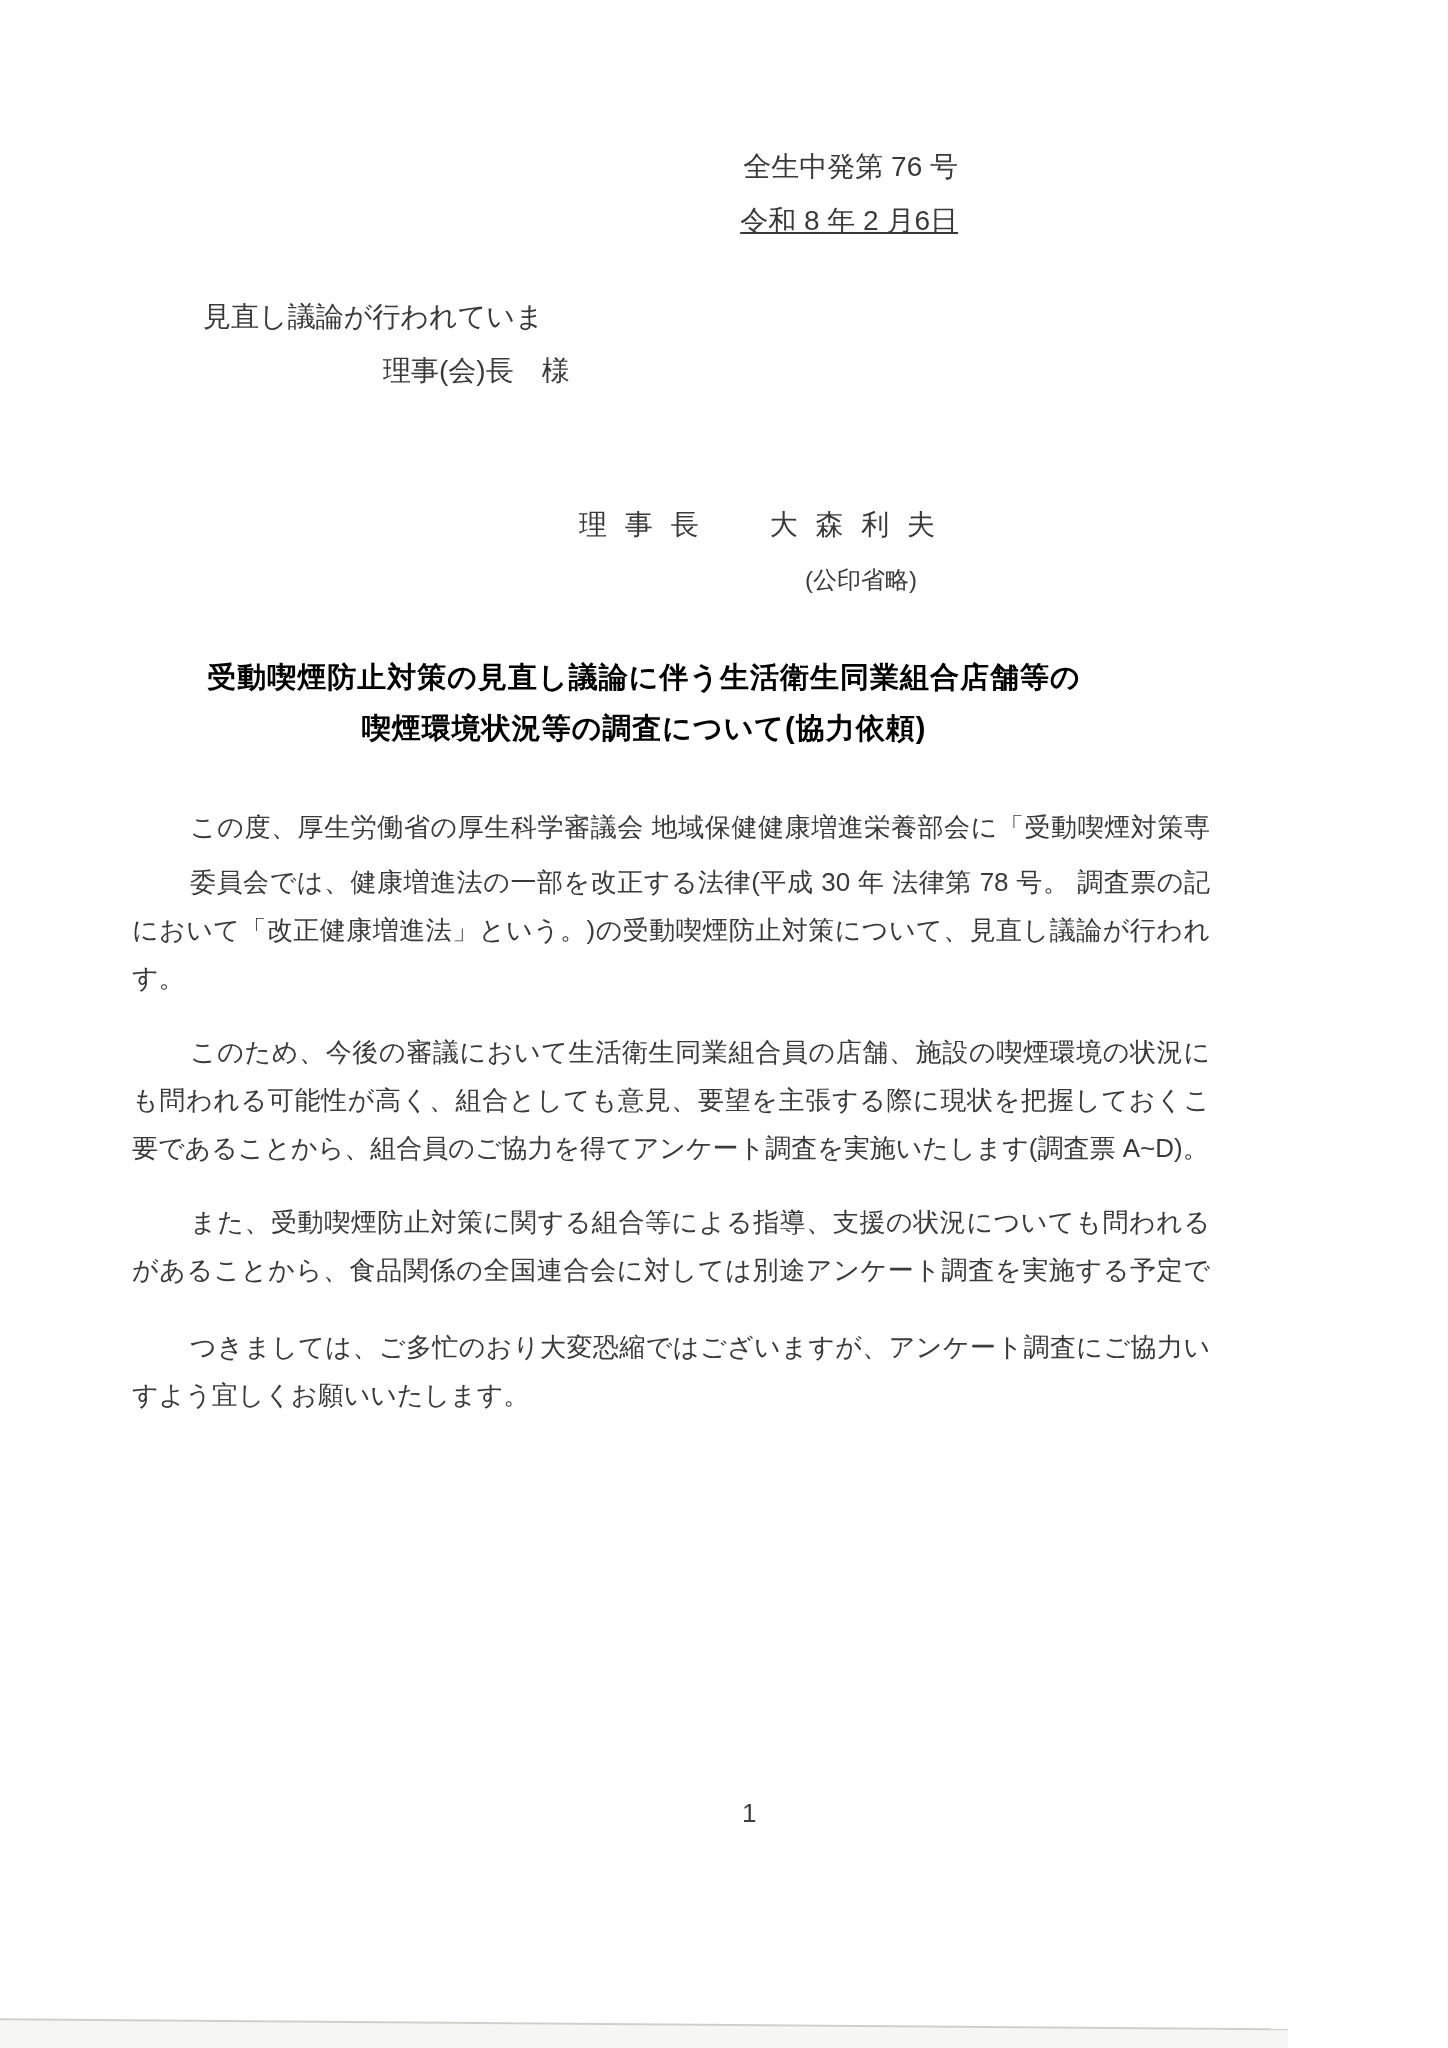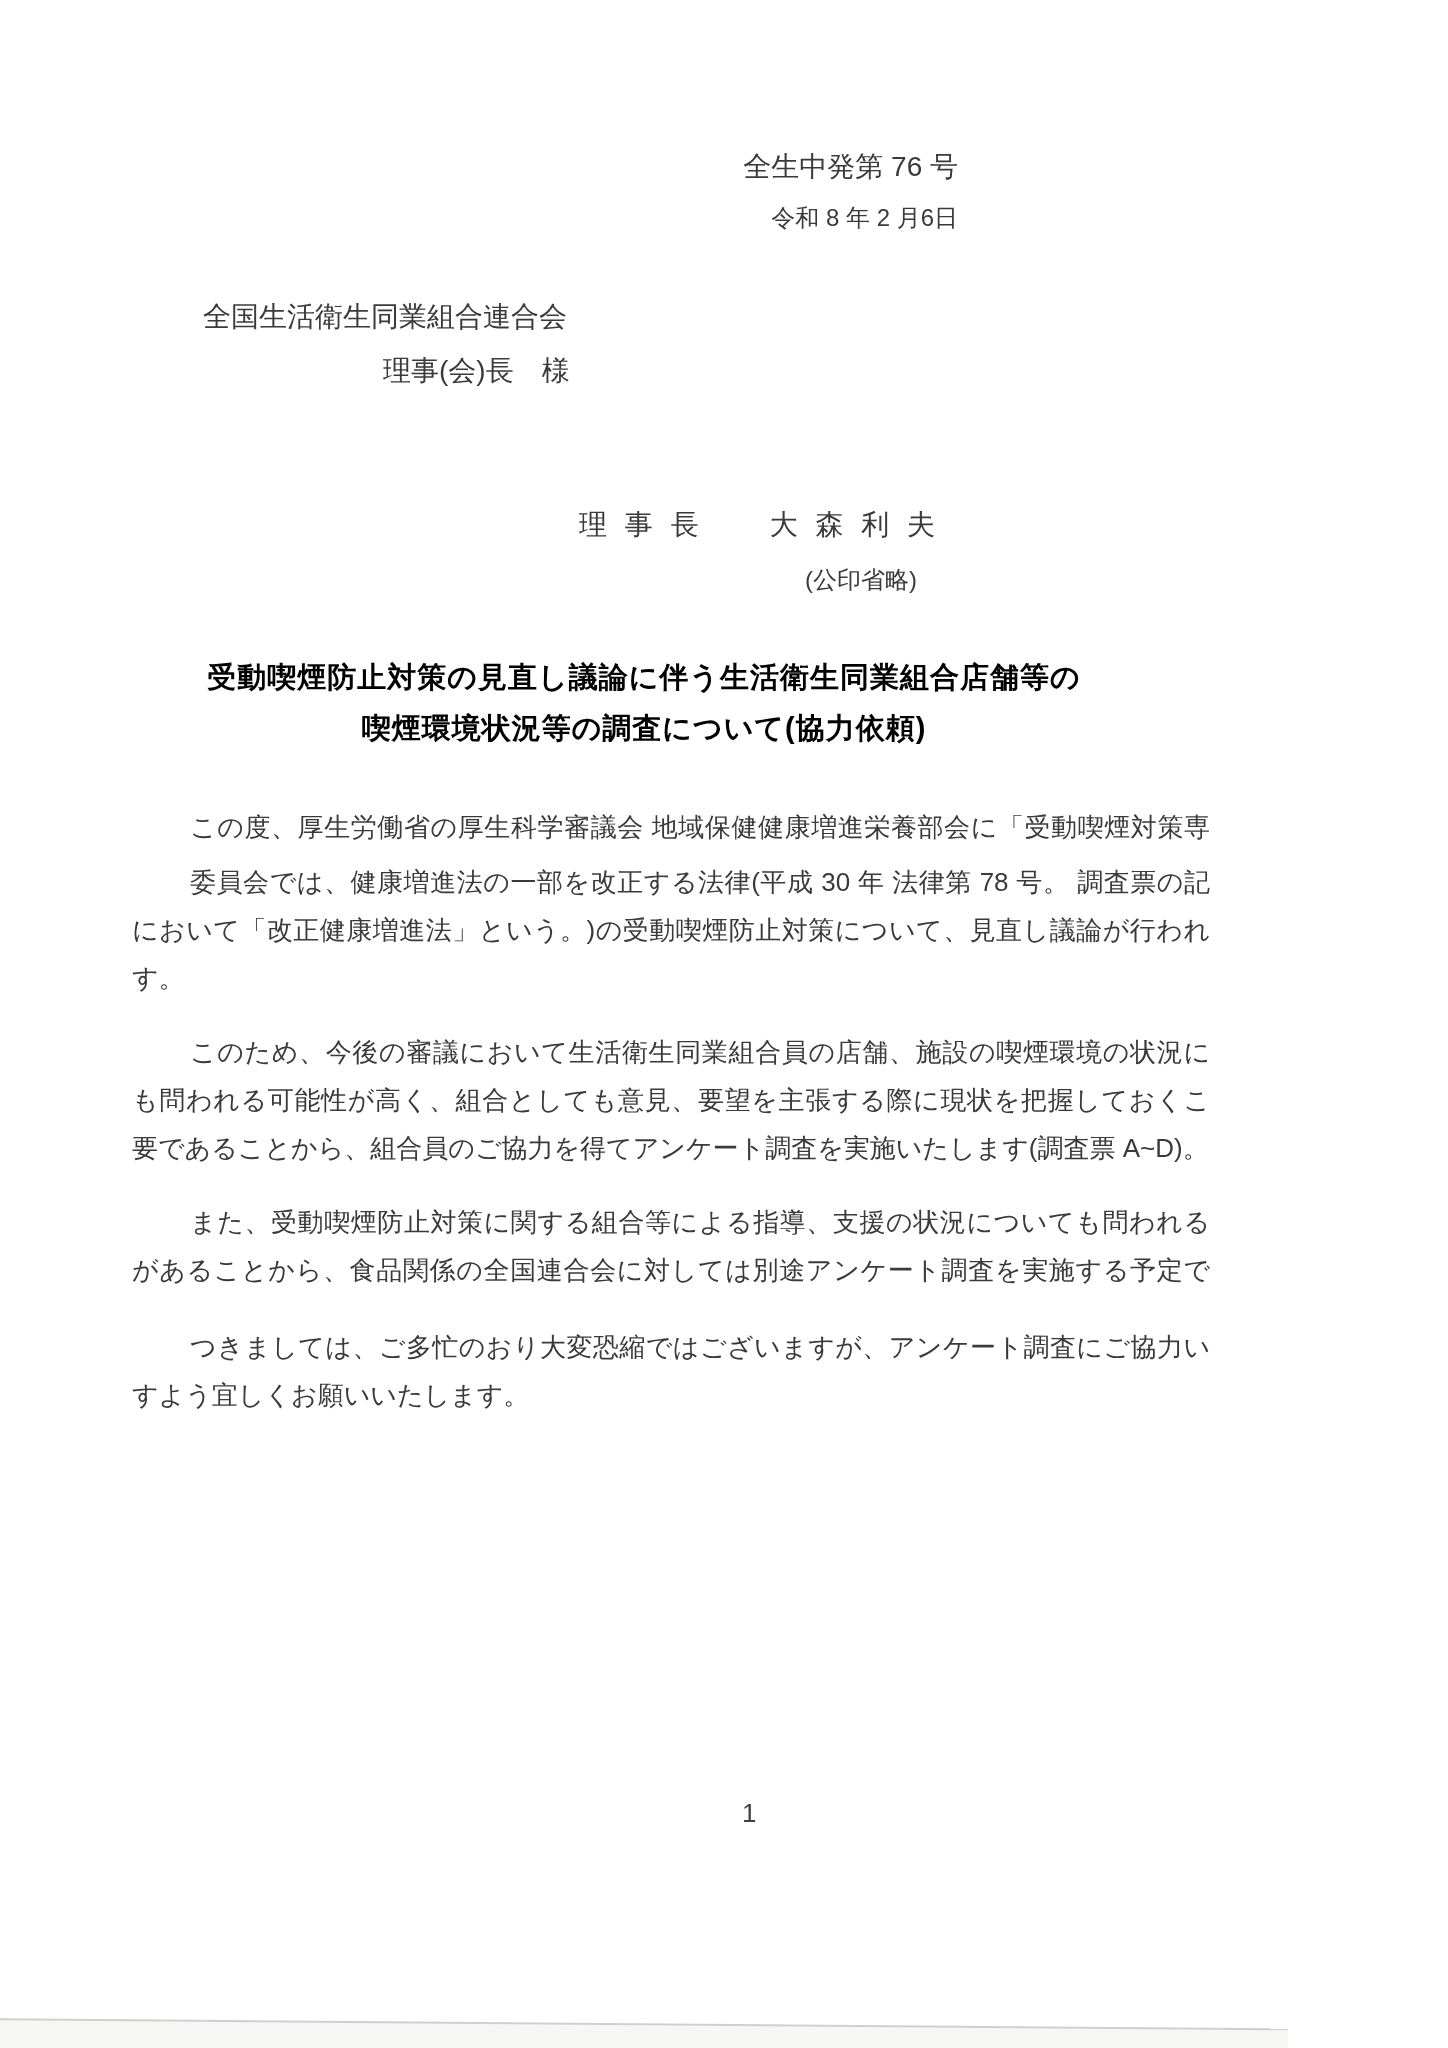--- a/index.html
+++ b/index.html
@@ -8,21 +8,21 @@
     width: 1288px;
     height: 2048px;
     background: #ffffff;
     font-family: "Liberation Sans", sans-serif;
     color: #3a3a3a;
     overflow: hidden;
   }
   .abs { position: absolute; white-space: nowrap; }
 
   .doc-number   { top: 148px; right: 330px; font-size: 28px; }
-  .issue-date   { top: 202px; right: 330px; font-size: 24px; }
+  .issue-date   { top: 202px; right: 330px; font-size: 28px; text-decoration: underline; }
 
   .addr-org     { top: 298px; left: 203px; font-size: 28px; }
   .addr-rcpt    { top: 352px; left: 383px; font-size: 28px; }
 
   .sender-org   { top: 456px; right: 348px; font-size: 28px; }
   .sender-name  { top: 506px; right: 348px; font-size: 28px; letter-spacing: 5px; }
   .seal-note    { top: 564px; right: 371px; font-size: 24px; }
 
   .subject {
     position: absolute; left: 0; right: 0; text-align: center;
@@ -60,21 +60,21 @@
   }
 </style>
 </head>
 <body>
 
 <div class="page">
 
   <div class="abs doc-number">全生中発第 76 号</div>
   <div class="abs issue-date">令和 8 年 2 月6日</div>
 
-  <div class="abs addr-org">全国生活衛生同業組合連合会</div>
+  <div class="abs addr-org">見直し議論が行われていま</div>
   <div class="abs addr-rcpt">理事(会)長　様</div>
 
   <div class="abs sender-name">理 事 長　　大 森 利 夫</div>
   <div class="abs seal-note">(公印省略)</div>
 
   <div class="subject l1">受動喫煙防止対策の見直し議論に伴う生活衛生同業組合店舗等の</div>
   <div class="subject l2">喫煙環境状況等の調査について(協力依頼)</div>
 
   <div class="body-text">
 

